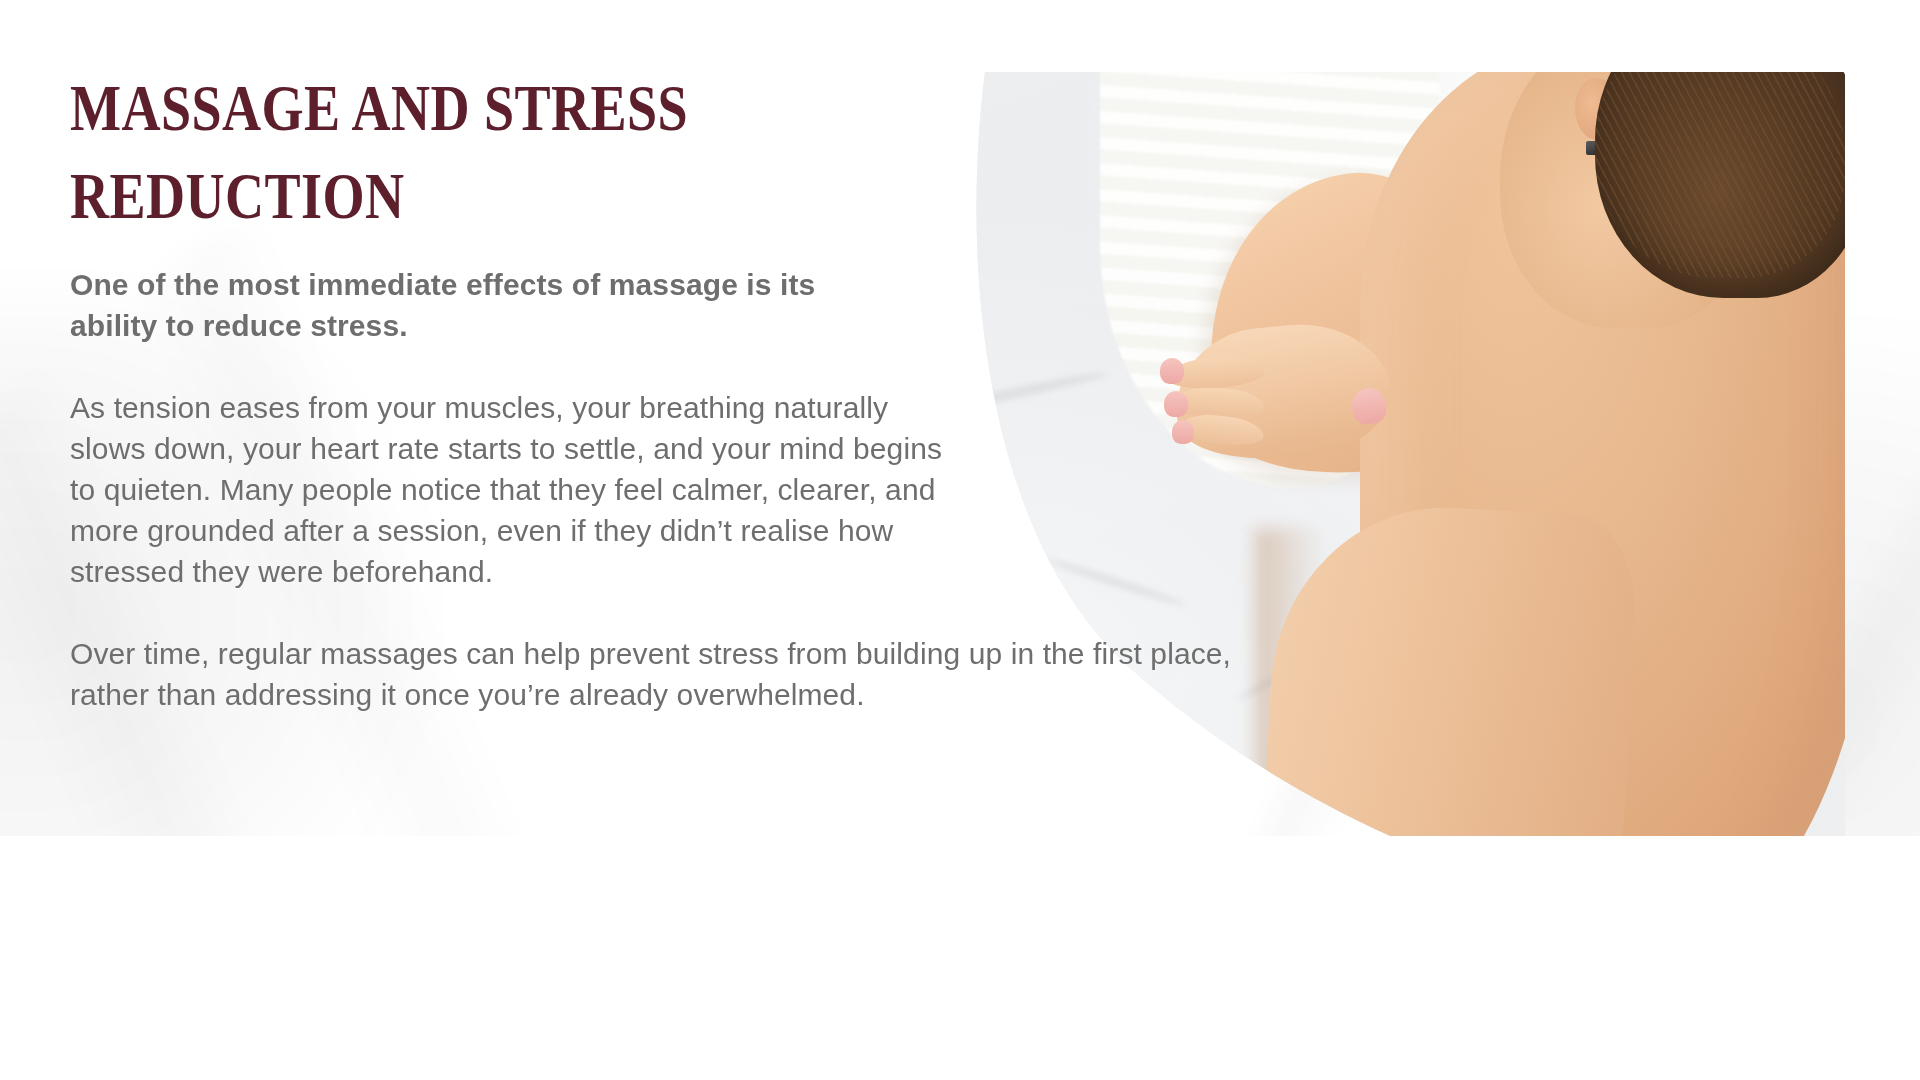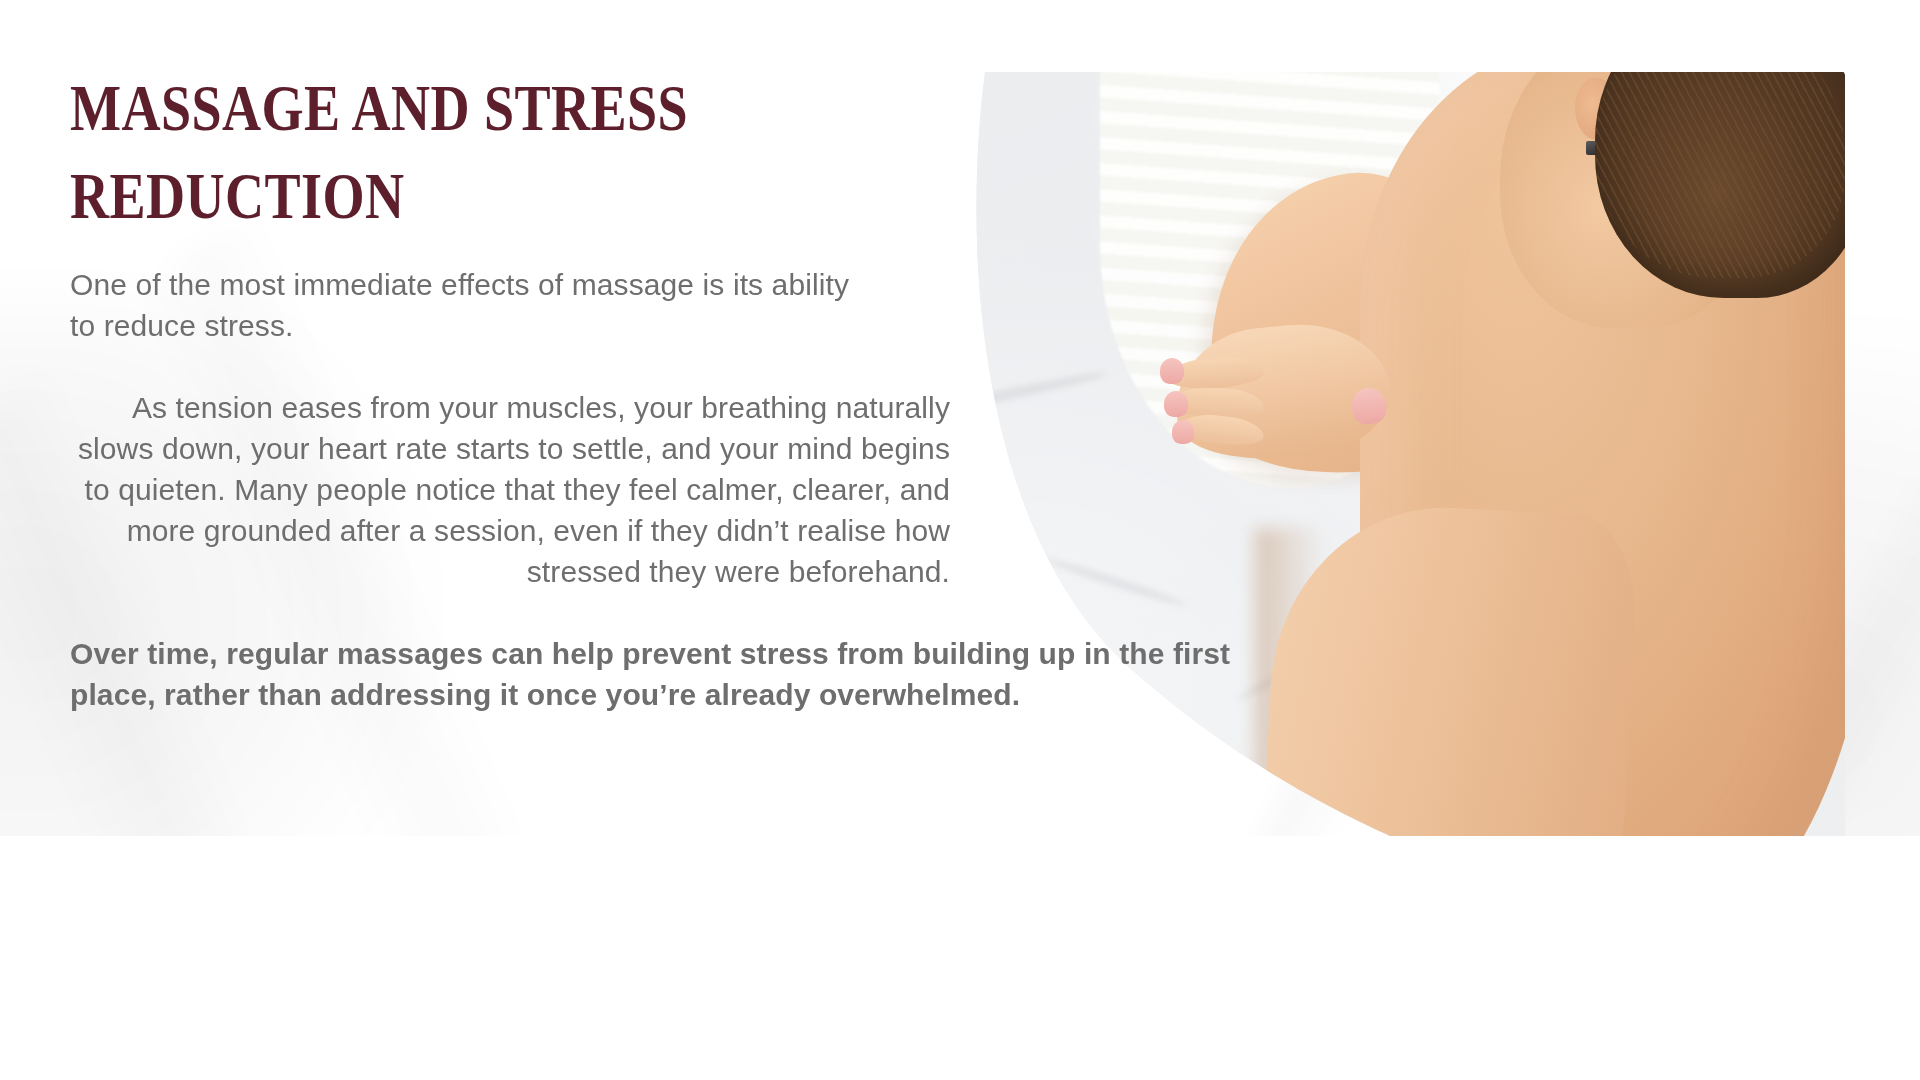--- a/index.html
+++ b/index.html
@@ -247,24 +247,24 @@
     font-size: 30px;
     line-height: 41px;
     font-weight: 400;
     letter-spacing: 0.1px;
   }
   #body-copy p {
     margin: 0 0 41px 0;
     white-space: pre-line;
   }
   #body-copy p:last-child { margin-bottom: 0; }
-  .p-narrow  { max-width: 790px; }
+  .p-narrow  { max-width: 790px; font-weight: bold; }
   .p-medium  { max-width: 800px; }
-  .p-wide    { max-width: 880px; text-align: right; }
-  .p-widest  { max-width: 1215px; font-weight: bold; }
+  .p-wide    { max-width: 880px; }
+  .p-widest  { max-width: 1215px; }
 </style>
 </head>
 <body>
 
 <div id="slide">
 
   <div class="shadow-layer" id="shadow-left-blob"></div>
   <div class="shadow-layer" id="shadow-left"></div>
   <div class="shadow-layer" id="shadow-right-blob"></div>
   <div class="shadow-layer" id="shadow-right"></div>

